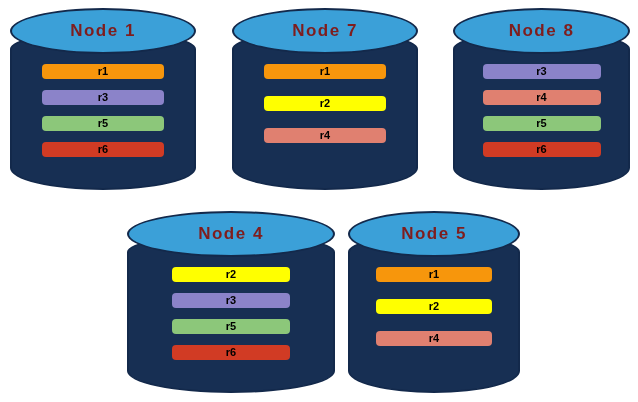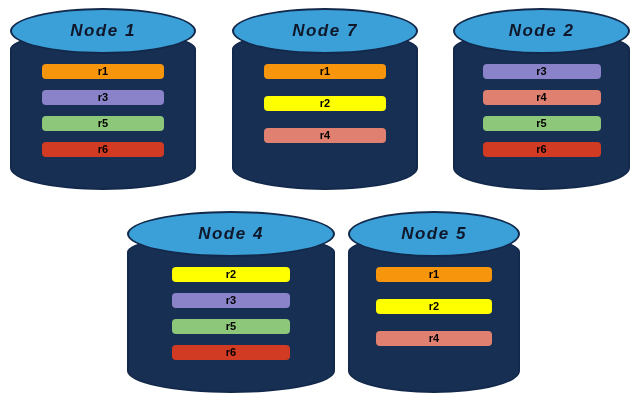--- a/index.html
+++ b/index.html
@@ -44,26 +44,25 @@
     box-sizing: border-box;
     background: #3BA0D8;
     border: 2px solid #13294B;
     border-radius: 50%;
   }
   .node-title {
     position: absolute;
     left: 0;
     width: 100%;
     text-align: center;
-    color: #0f172a;
+    color: #7f1d1d;
     font-weight: bold;
     font-size: 17px;
     letter-spacing: 1.5px;
     white-space: nowrap;
-    font-style: italic;
   }
 
   
   .bars {
     position: absolute;
     left: 0;
     width: 100%;
     display: flex;
     flex-direction: column;
     align-items: center;
@@ -102,21 +101,21 @@
       <div class="node-title" style="top: 13px;">Node 7</div>
       <div class="bars" style="top: 56px; gap: 17px;">
         <div class="bar" style="width: 122px; background: rgb(247, 150, 12);">r1</div>
         <div class="bar" style="width: 122px; background: rgb(255, 255, 0);">r2</div>
         <div class="bar" style="width: 122px; background: rgb(224, 128, 112);">r4</div>
       </div>
     </div>
     <div class="node" style="left: 453px; top: 8px; width: 177px; height: 182px;">
       <div class="cyl-body" style="top: 23px; height: 159px;"></div>
       <div class="cyl-top" style="height: 46px;"></div>
-      <div class="node-title" style="top: 13px;">Node 2</div>
+      <div class="node-title" style="top: 13px;">Node 8</div>
       <div class="bars" style="top: 56px; gap: 11px;">
         <div class="bar" style="width: 118px; background: rgb(139, 131, 201);">r3</div>
         <div class="bar" style="width: 118px; background: rgb(224, 128, 112);">r4</div>
         <div class="bar" style="width: 118px; background: rgb(140, 199, 122);">r5</div>
         <div class="bar" style="width: 118px; background: rgb(209, 59, 36);">r6</div>
       </div>
     </div>
     <div class="node" style="left: 127px; top: 211px; width: 180px; height: 182px; padding-left: 28px;">
       <div class="cyl-body" style="top: 23px; height: 159px;"></div>
       <div class="cyl-top" style="height: 46px;"></div>

